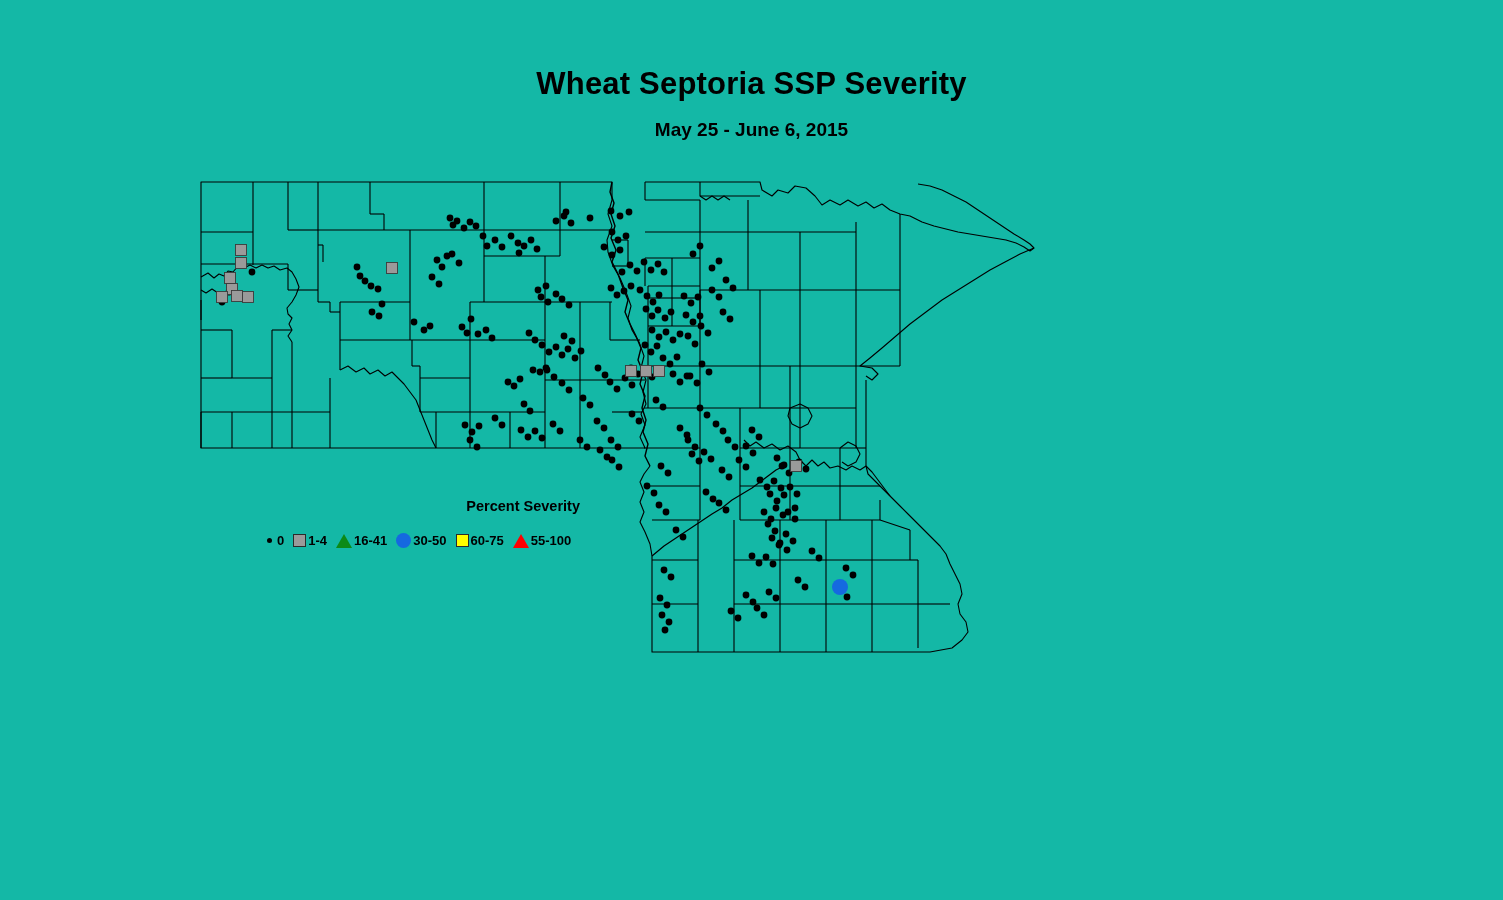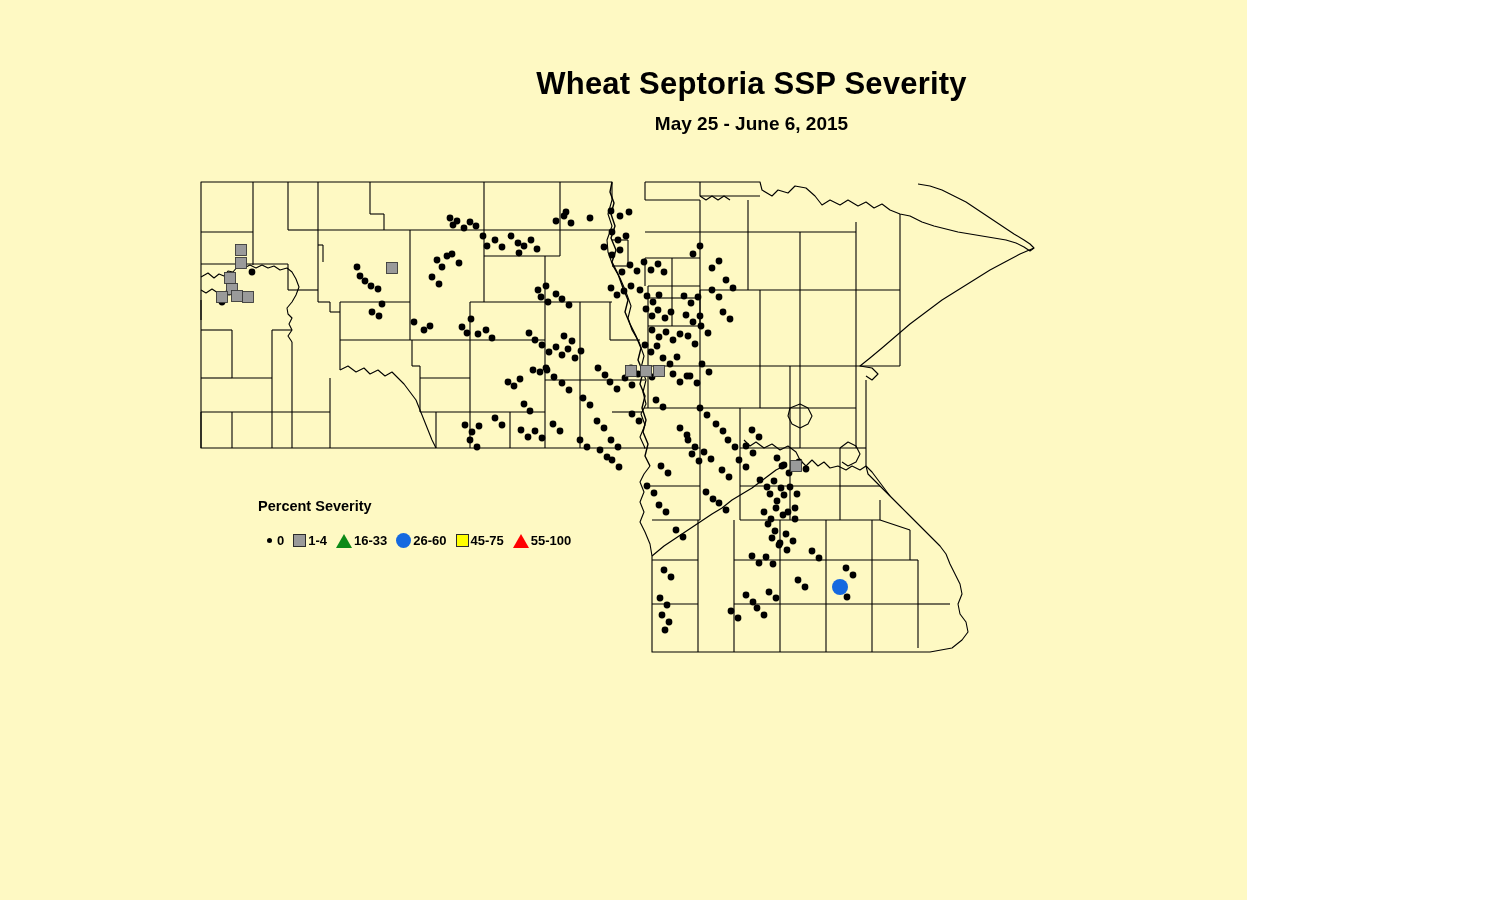--- a/index.html
+++ b/index.html
@@ -1,29 +1,29 @@
 <!DOCTYPE html>
 <html><head>
 <meta charset="utf-8">
 <title>Wheat Septoria SSP Severity</title>
 <style>
   html,body{margin:0;padding:0;background:#ffffff;}
   body{width:1503px;height:900px;overflow:hidden;
        font-family:"Liberation Sans", sans-serif;color:#000;}
-  #page{position:relative;width:1247px;height:900px;background:#fef9c3;}
+  #page{position:relative;width:1503px;height:900px;background:#14b8a6;}
 
   .titleblock{position:absolute;left:0;top:64px;width:1503px;text-align:center;}
   #map-title{font-size:31px;font-weight:bold;letter-spacing:.2px;line-height:40px;}
-  #map-subtitle{font-size:19px;font-weight:bold;line-height:28px;margin-top:6px;}
+  #map-subtitle{font-size:19px;font-weight:bold;line-height:28px;margin-top:12px;}
 
   #map-canvas{position:absolute;left:0;top:0;width:1503px;height:900px;}
 
   
   #legend{position:absolute;left:258px;top:498px;width:340px;}
-  #legend-title{font-size:14.5px;font-weight:bold;text-align:left;width:322px;}
+  #legend-title{font-size:14.5px;font-weight:bold;text-align:right;width:322px;}
   #legend-items{display:flex;align-items:center;margin-top:19px;margin-left:6px;gap:9px;}
   .legend-entry{display:flex;align-items:center;gap:2px;}
   .legend-entry .lbl{font-size:13px;font-weight:bold;line-height:13px;}
   .sym{display:inline-block;flex:none;}
   .sym-dot{width:5px;height:5px;border-radius:50%;background:#000;margin:0 3px;}
   .sym-sq{width:13px;height:13px;border:1px solid #2b2b2b;box-sizing:border-box;}
   .sym-tri{width:0;height:0;border-left:8px solid transparent;
            border-right:8px solid transparent;border-bottom:14px solid #000;}
   .sym-circ{width:15px;height:15px;border-radius:50%;}
 </style>
@@ -618,31 +618,31 @@
         <span class="lbl">0</span>
       </div>
 
       <div class="legend-entry">
         <span class="sym sym-sq" id="ls1" style="background: rgb(154, 154, 154);"></span>
         <span class="lbl">1-4</span>
       </div>
 
       <div class="legend-entry">
         <span class="sym sym-tri" id="ls2" style="border-bottom-color: rgb(12, 138, 23);"></span>
-        <span class="lbl">16-33</span>
+        <span class="lbl">16-41</span>
       </div>
 
       <div class="legend-entry">
         <span class="sym sym-circ" id="ls3" style="background: rgb(21, 105, 224);"></span>
-        <span class="lbl">26-60</span>
+        <span class="lbl">30-50</span>
       </div>
 
       <div class="legend-entry">
         <span class="sym sym-sq" id="ls4" style="background: rgb(255, 255, 0);"></span>
-        <span class="lbl">45-75</span>
+        <span class="lbl">60-75</span>
       </div>
 
       <div class="legend-entry">
         <span class="sym sym-tri" id="ls5" style="border-bottom-color: rgb(255, 0, 0);"></span>
         <span class="lbl">55-100</span>
       </div>
 
     </div>
   </div>
 

